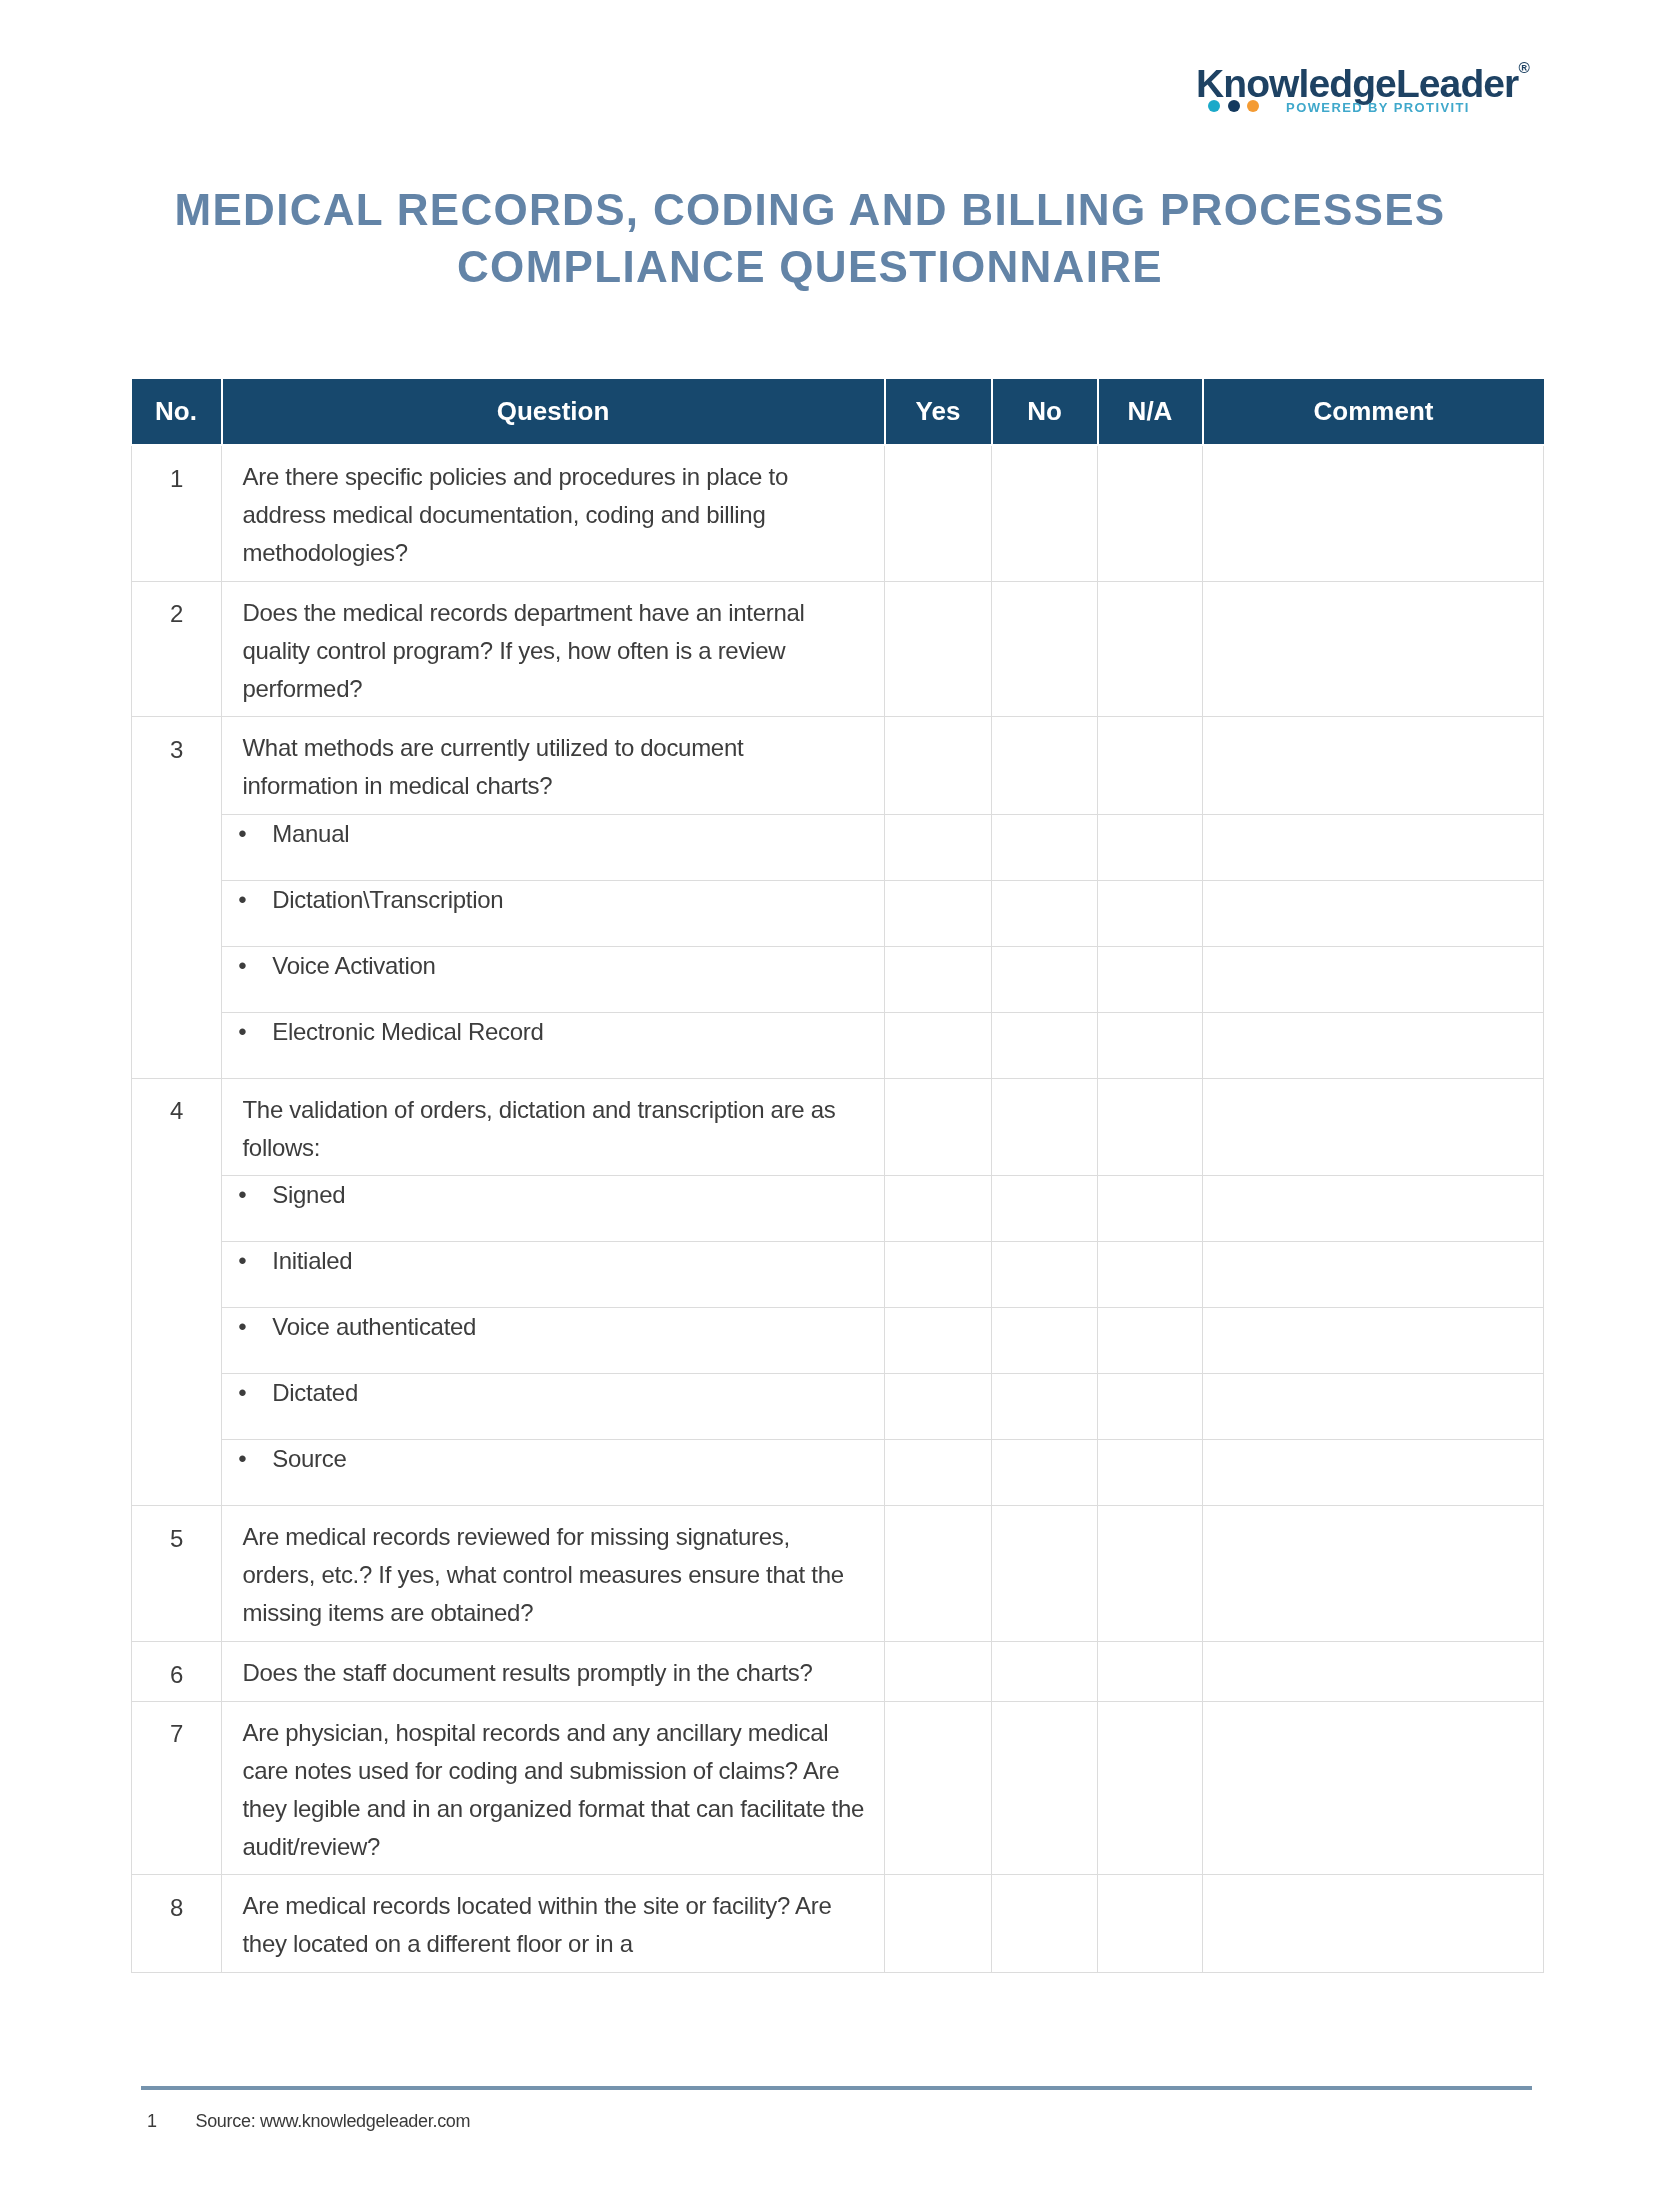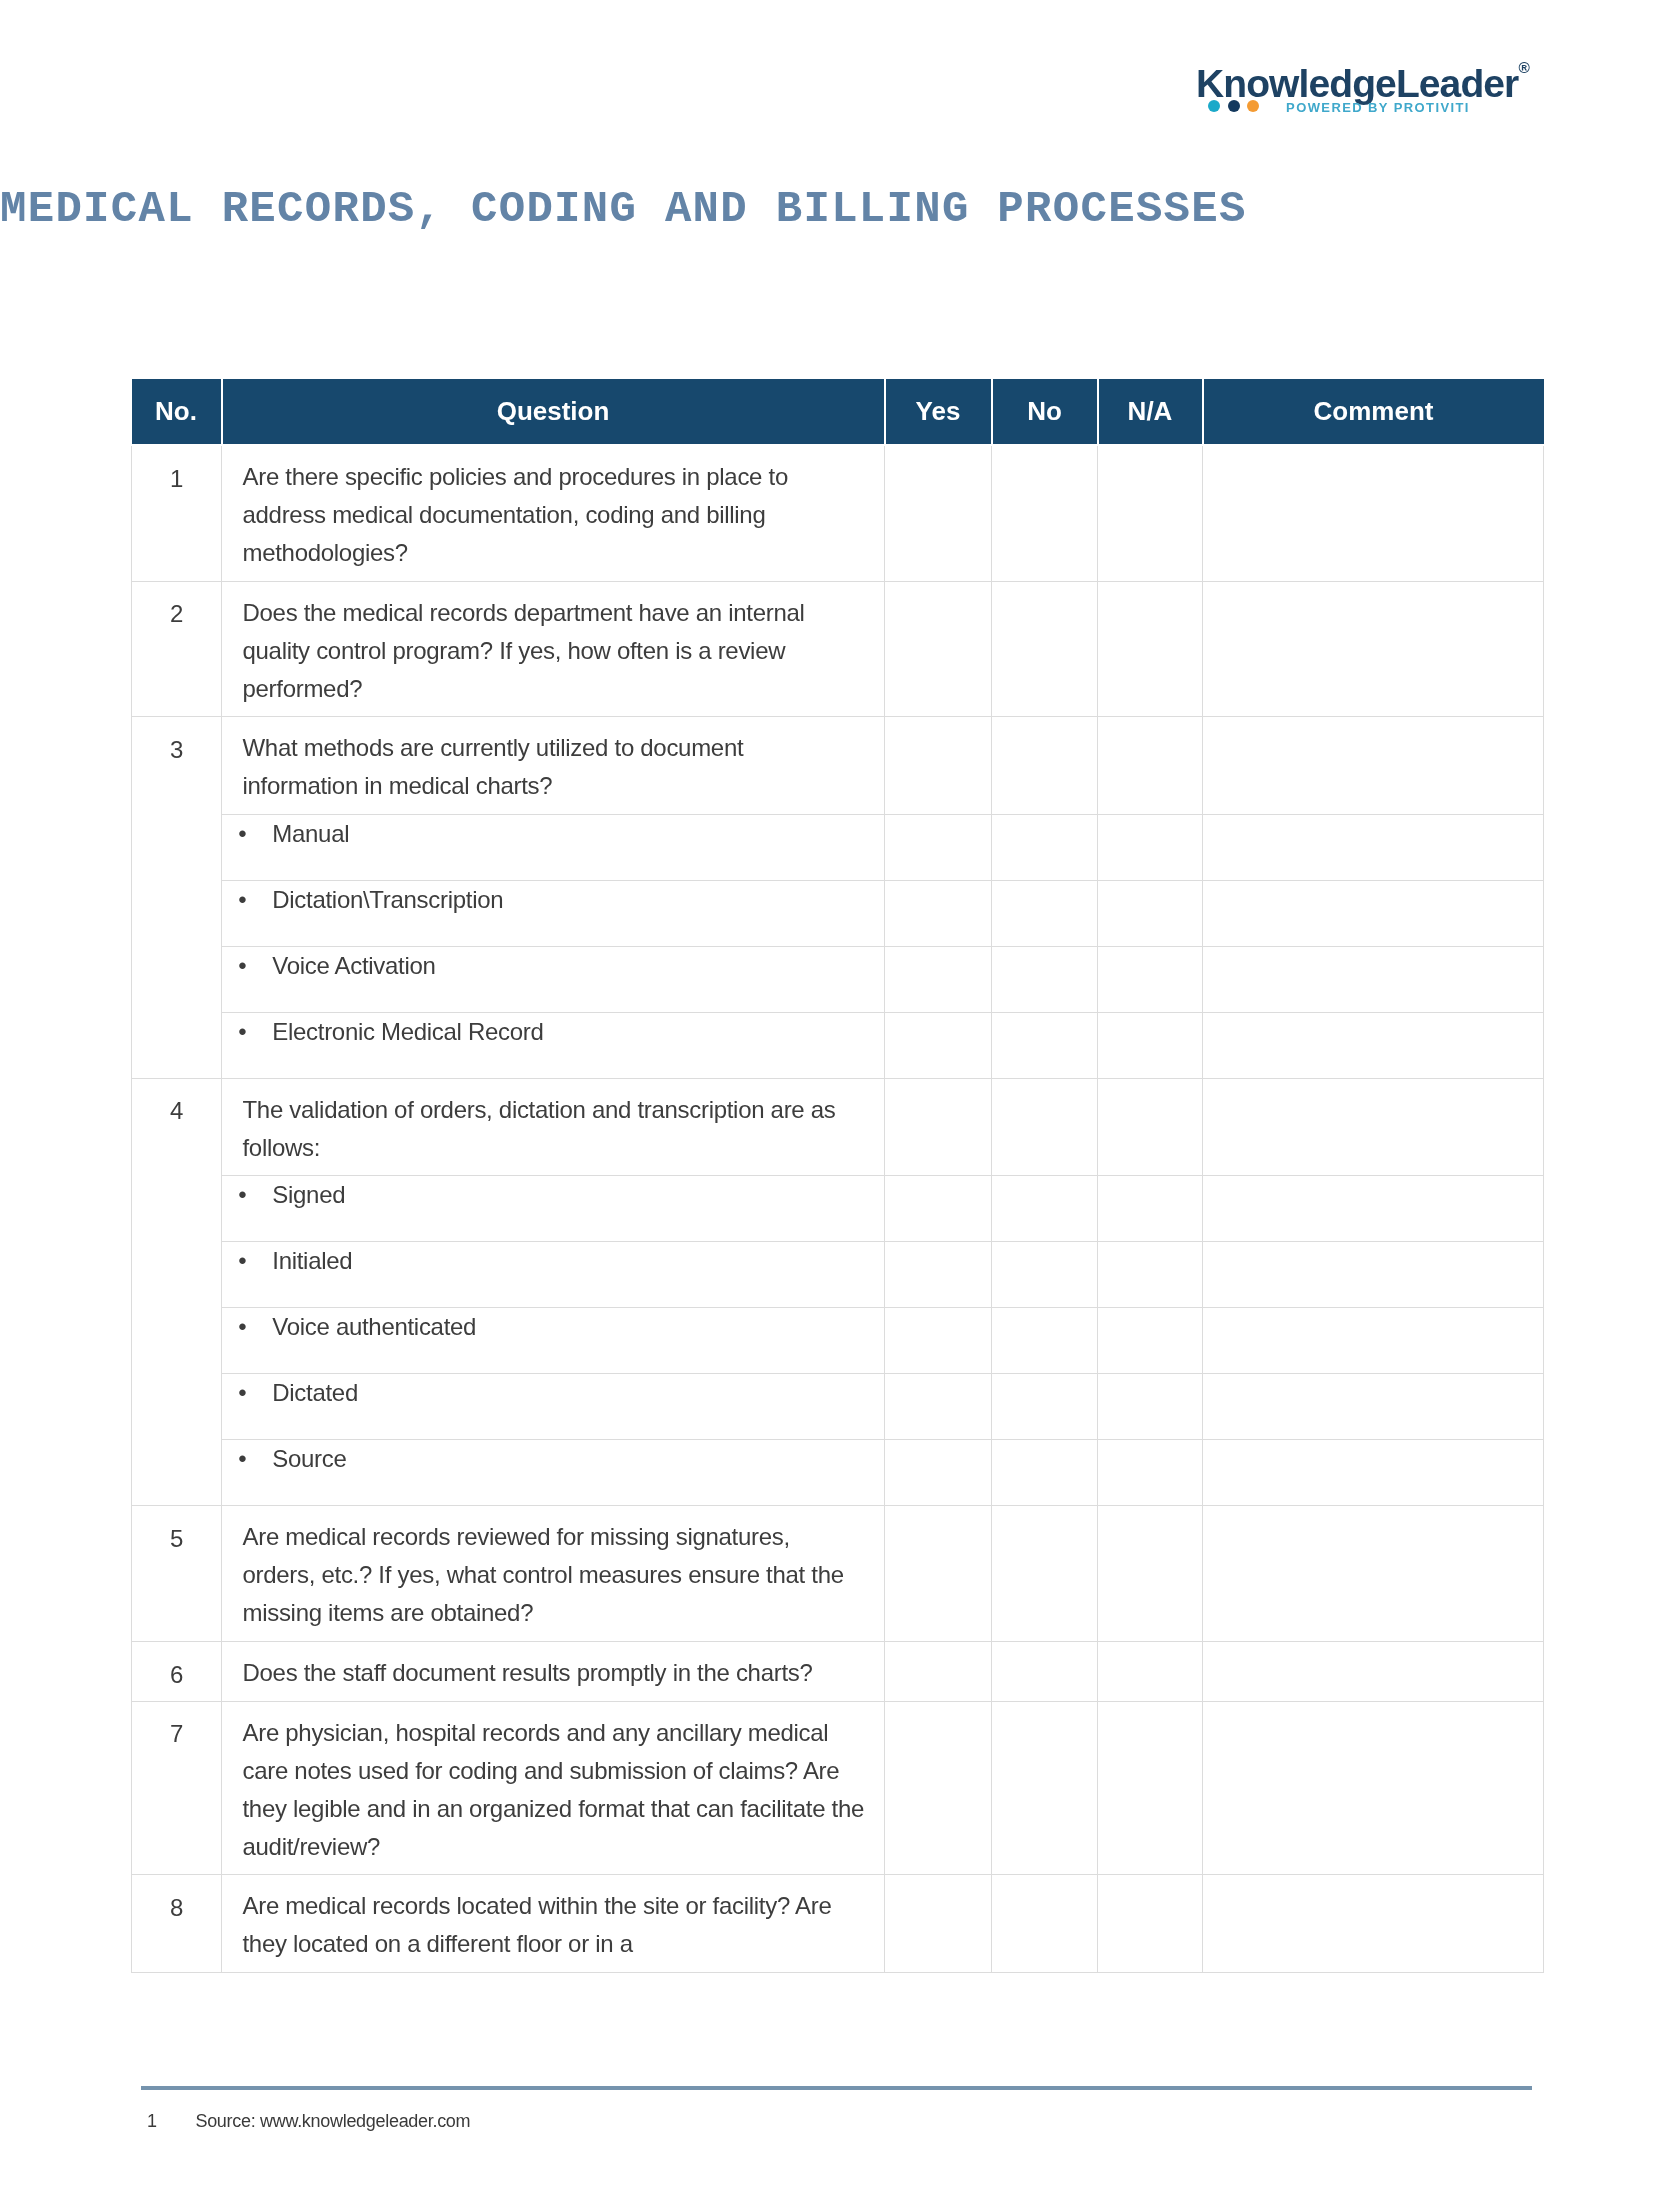--- a/index.html
+++ b/index.html
@@ -25,22 +25,22 @@
   }
   .dot{width:12px;height:12px;border-radius:50%;margin-right:7.7px;display:inline-block;}
   .tagline{
     margin-left:19px;font-size:13px;font-weight:700;
     letter-spacing:1.4px;color:#3fa8cb;white-space:nowrap;
   }
 
   
   .title{
     position:absolute;left:0;top:181px;width:100%;
-    font-weight:700;font-size:44px;
-    line-height:57px;letter-spacing:1.3px;color:#6384a7;font-family:Liberation Mono, monospace;
+    text-align:center;font-weight:700;font-size:44px;
+    line-height:57px;letter-spacing:1.3px;color:#6384a7;
   }
 
   
   .table-wrap{position:absolute;left:131px;top:379px;width:1414px;}
   table.qtable{
     width:1413px;table-layout:fixed;border-collapse:collapse;
     font-size:24px;letter-spacing:-0.3px;color:#3d3d3d;
   }
   table.qtable th{
     background:#17486d;color:#ffffff;font-weight:700;font-size:26px;
@@ -80,20 +80,21 @@
   <div class="logo-block">
     <div class="brand"><span>KnowledgeLeader</span><sup>®</sup></div>
     <div class="tagline-row">
       <span id="logo-dots"><span class="dot" style="background: rgb(28, 169, 201);"></span><span class="dot" style="background: rgb(20, 57, 94);"></span><span class="dot" style="background: rgb(244, 155, 51);"></span></span>
       <span class="tagline">POWERED BY PROTIVITI</span>
     </div>
   </div>
 
   <div class="title">
     <div>MEDICAL RECORDS, CODING AND BILLING PROCESSES</div>
+    <div>COMPLIANCE QUESTIONNAIRE</div>
   </div>
 
   <div class="table-wrap">
     <table class="qtable" id="qtable">
       <colgroup>
         <col style="width:90px">
           <col style="width:663px">
           <col style="width:107px">
         <col style="width:106px">
           <col style="width:105px">

